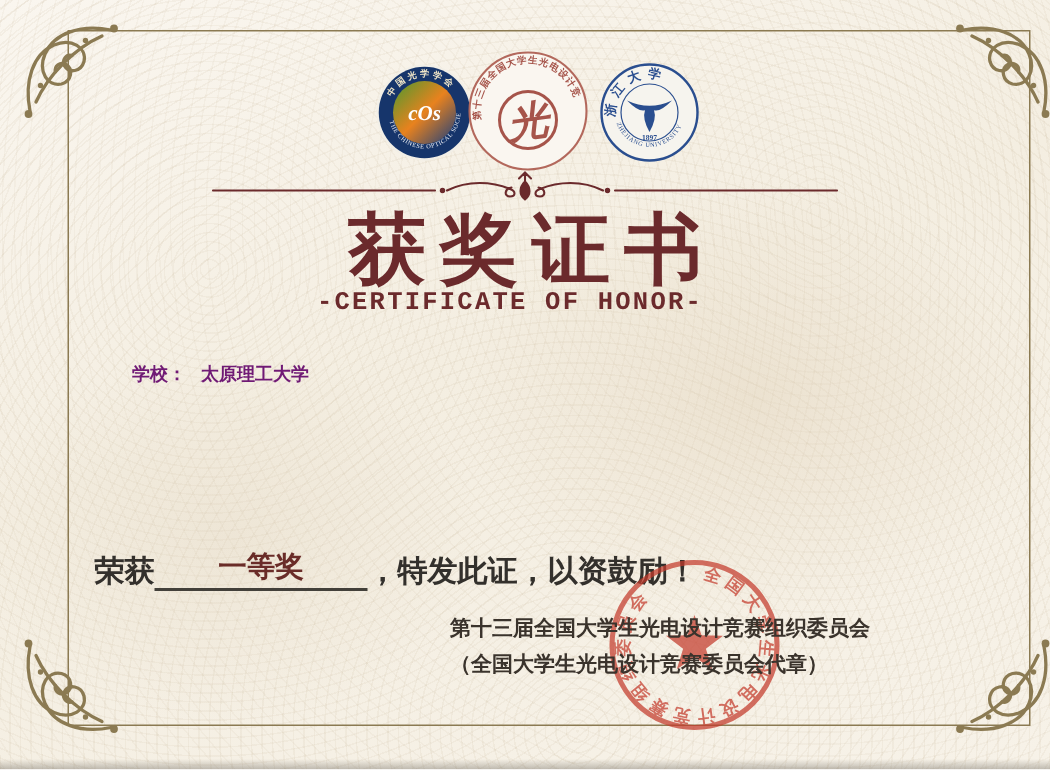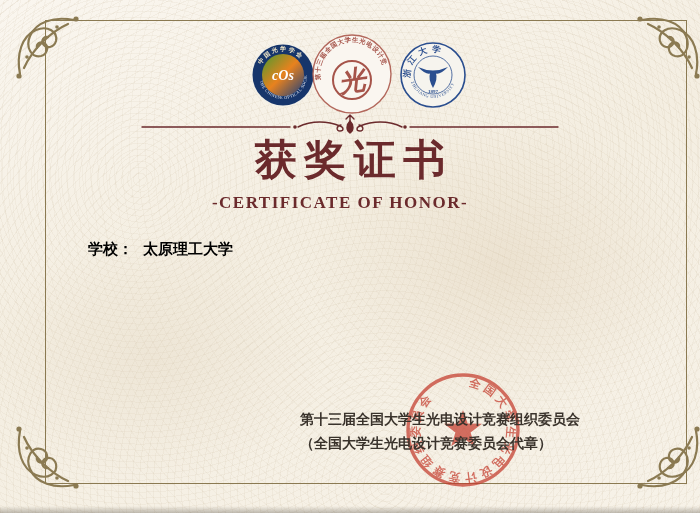--- a/index.html
+++ b/index.html
@@ -22,25 +22,25 @@
   .corner.tr{right:-6px;top:10px;transform:scaleX(-1);}
   .corner.bl{left:10px;bottom:18px;transform:scaleY(-1);}
   .corner.br{right:-6px;bottom:18px;transform:scale(-1,-1);}
   .logo{position:absolute;}
   .logo.cos{left:250px;top:42px;width:66px;height:66px;}
   .logo.comp{left:312px;top:34px;width:80px;height:80px;}
   .logo.zju{left:400px;top:42px;width:66px;height:66px;}
 
   .title-ornament{position:absolute;left:140px;top:113px;width:420px;height:26px;}
   .title{position:absolute;left:0;top:132px;width:700px;text-align:center;
-      font-size:42px;font-weight:700;color:#6b2a2c;letter-spacing:0.18em;text-indent:0.18em;}
+      font-size:52px;font-weight:700;color:#6b2a2c;letter-spacing:0.18em;text-indent:0.18em;}
   .subtitle{position:absolute;left:0;top:193px;width:680px;text-align:center;
-      font-size:17px;font-weight:700;color:#6b2a2c;letter-spacing:1.5px;}
-
-  .fields{position:absolute;left:88px;top:236px;color:#000000;font-weight:700;font-size:15px;}
+      font-size:17px;font-weight:700;color:#6b2a2c;letter-spacing:1.5px;font-family:Liberation Mono, monospace;}
+
+  .fields{position:absolute;left:88px;top:236px;color:#701a75;font-weight:700;font-size:12px;}
   .field{height:27px;line-height:27px;white-space:nowrap;}
   .field .lbl{margin-right:10px;}
 
   .body-line{position:absolute;left:63px;right:40px;top:328px;text-align:left;text-indent:2em;
       font-size:19px;font-weight:700;color:#33302c;letter-spacing:0.5px;}
 
   .award-line{position:absolute;left:63px;top:366px;font-size:20px;font-weight:700;color:#33302c;white-space:nowrap;}
   .award-blank{display:inline-block;width:142px;text-align:center;border-bottom:2px solid #43403a;
       color:#6a2c28;font-size:19px;vertical-align:bottom;line-height:26px;}
 
@@ -179,20 +179,23 @@
   <div class="title">获奖证书</div>
   <div class="subtitle">-CERTIFICATE OF HONOR-</div>
 
   <div class="fields">
     <div class="field">
       <span class="lbl">学校：</span><span>太原理工大学</span>
     </div>
   </div>
 
 
+  <div class="award-line">
+    <span>荣获</span><span class="award-blank">一等奖</span><span>，特发此证，以资鼓励！</span>
+  </div>
 
   <svg class="seal" viewBox="0 0 118 118">
     <defs>
       <path id="sealArc" d="M59,15 a44,44 0 1 1 -0.02,0"></path>
     </defs>
     <circle cx="59" cy="59" r="55" fill="none" stroke="#c43b2c" stroke-width="3.4"></circle>
     <polygon points="59,39 63.7,52.5 78,52.8 66.6,61.5 70.8,75.2 59,67 47.2,75.2 51.4,61.5 40,52.8 54.3,52.5" fill="#c43b2c"></polygon>
     <text font-size="11.5" fill="#c43b2c" font-weight="bold" letter-spacing="3.4">
       <textPath href="#sealArc" startOffset="2%">全国大学生光电设计竞赛组织委员会</textPath>
     </text>

